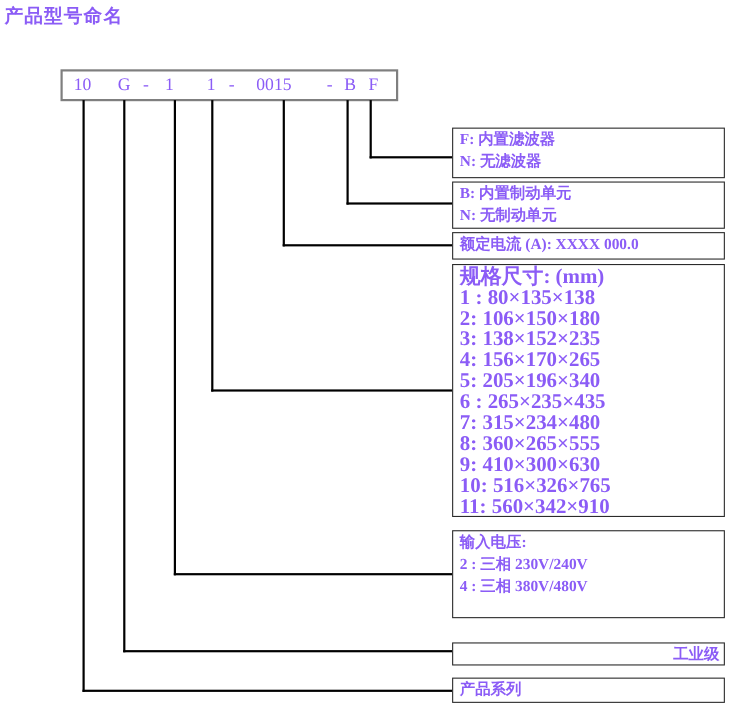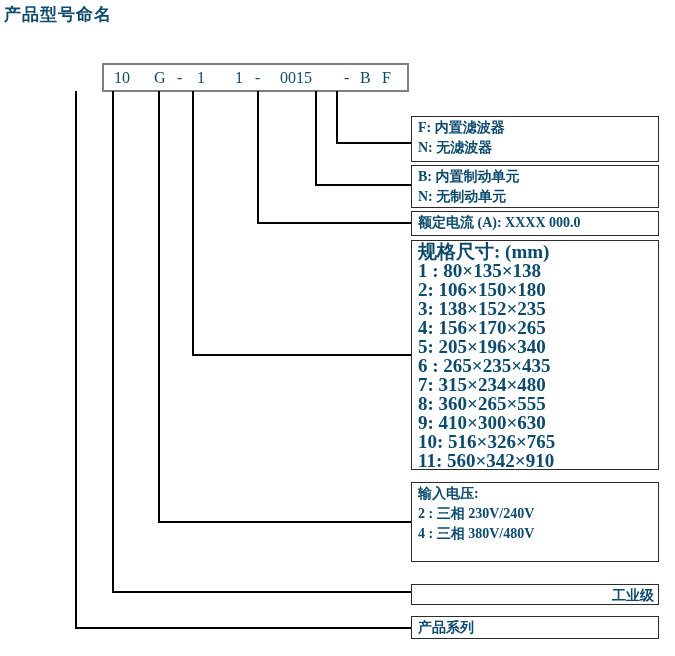--- a/index.html
+++ b/index.html
@@ -1,27 +1,27 @@
 <!DOCTYPE html>
 <html><head>
 <meta charset="utf-8">
 <style>
   html,body{margin:0;padding:0;background:#ffffff;}
   #page{
     position:relative;width:675px;height:656px;background:#ffffff;overflow:hidden;
-    font-family:"Liberation Serif","DejaVu Serif",serif;color:#0c4a6e;
+    font-family:"Liberation Serif","DejaVu Serif",serif;color:#8b5cf6;
   }
   #doc-title{
     position:absolute;left:4px;top:3px;font-size:17px;font-weight:bold;
     letter-spacing:1px;white-space:nowrap;
   }
   
   #model-box{
     position:absolute;left:55px;top:63px;width:307px;height:29px;
-    border:2px solid #7f7f7f;box-sizing:border-box;background:#fff;margin-left:47px;
+    border:2px solid #7f7f7f;box-sizing:border-box;background:#fff;
   }
   #model-box .seg{
     position:absolute;top:0;height:25px;line-height:25px;font-size:16px;
     white-space:nowrap;
   }
   .seg.s0{left:10px}.seg.s1{left:50px}.seg.s2{left:73px}.seg.s3{left:93px}
   .seg.s4{left:131px}.seg.s5{left:151px}.seg.s6{left:176px}.seg.s7{left:240px}
   .seg.s8{left:256px}.seg.s9{left:278px}
   
   .vline,.hline{position:absolute;background:#000;}

